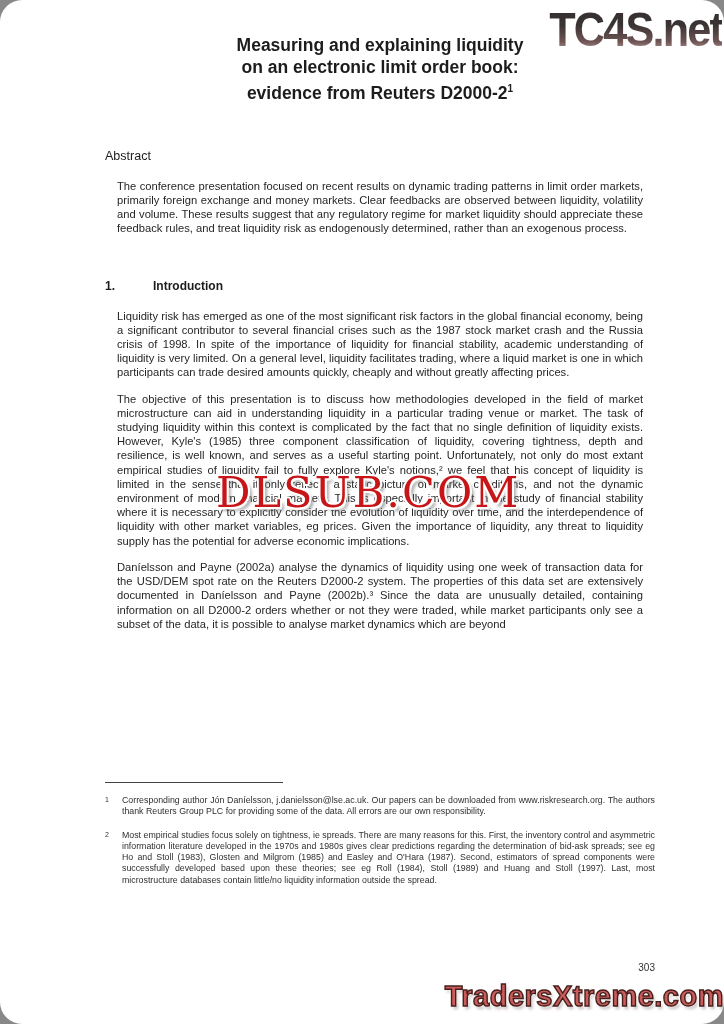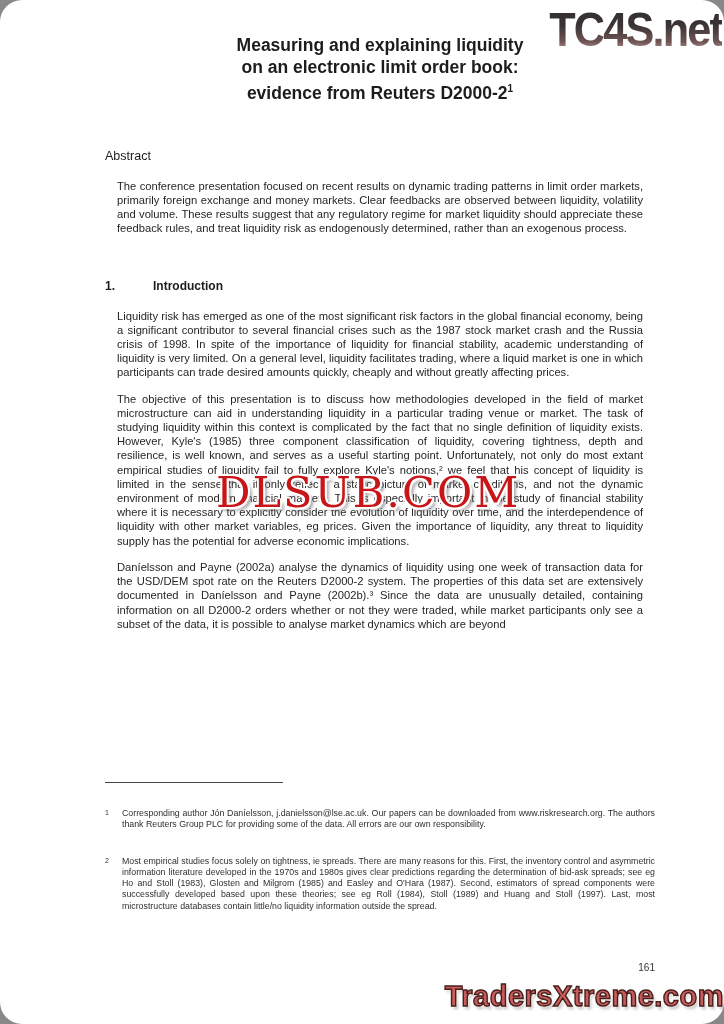--- a/index.html
+++ b/index.html
@@ -68,21 +68,21 @@
     width: 550px;
   }
   .fn-rule {
     width: 178px;
     height: 1px;
     background: #444;
     margin-top: 8px;
   }
   .fn-item {
     display: flex;
-    margin-top: 25px;
+    margin-top: 12px;
   }
   .fn-item .fn-marker {
     flex: 0 0 17px;
     font-size: 7px;
     color: #333;
     padding-top: 1px;
   }
   .fn-item .fn-text {
     flex: 1;
     font-size: 8.8px;
@@ -183,17 +183,17 @@
       <div class="fn-text">Corresponding author Jón Daníelsson, j.danielsson@lse.ac.uk. Our papers can be downloaded from www.riskresearch.org. The authors thank Reuters Group PLC for providing some of the data. All errors are our own responsibility.</div>
     </div>
 
     <div class="fn-item">
       <div class="fn-marker">2</div>
       <div class="fn-text">Most empirical studies focus solely on tightness, ie spreads. There are many reasons for this. First, the inventory control and asymmetric information literature developed in the 1970s and 1980s gives clear predictions regarding the determination of bid-ask spreads; see eg Ho and Stoll (1983), Glosten and Milgrom (1985) and Easley and O'Hara (1987). Second, estimators of spread components were successfully developed based upon these theories; see eg Roll (1984), Stoll (1989) and Huang and Stoll (1997). Last, most microstructure databases contain little/no liquidity information outside the spread.</div>
     </div>
 
   </div>
 
-  <div class="page-number">161</div>
+  <div class="page-number">303</div>
 
   <div class="wm-bottom">TradersXtreme.com</div>
 
 </div>
 
 </body></html>

